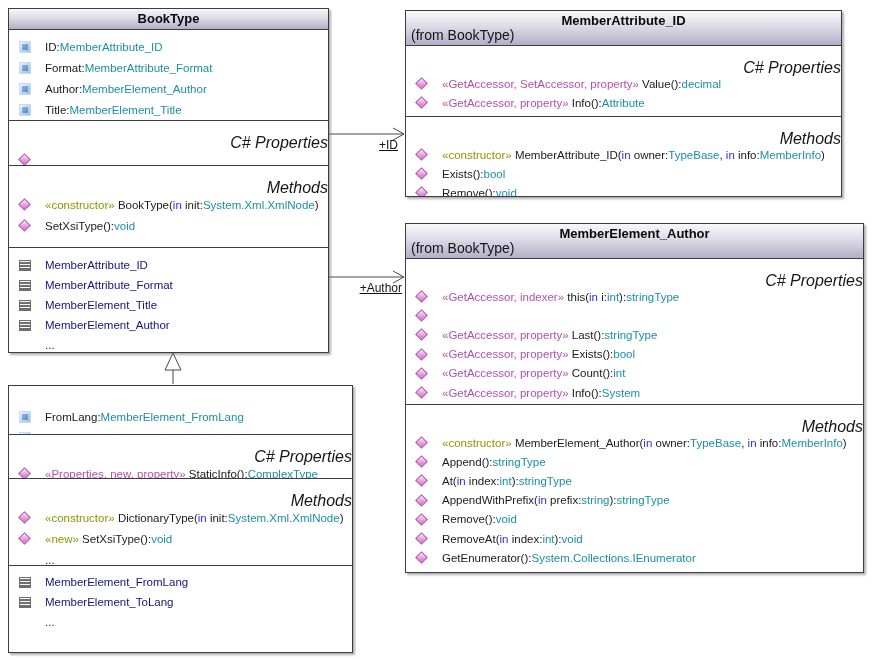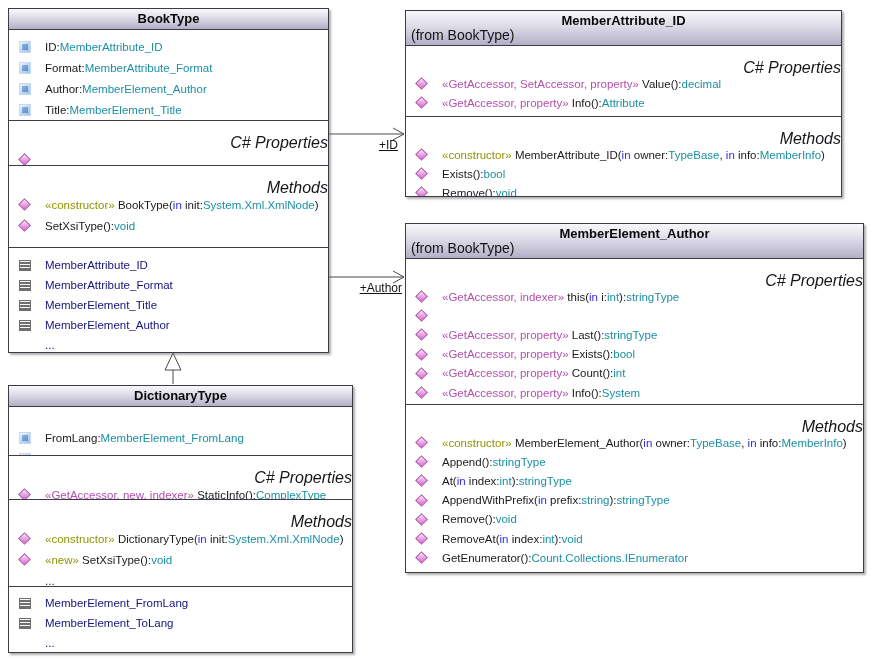--- a/index.html
+++ b/index.html
@@ -245,50 +245,47 @@
           <div class="mrow">
             <span class="icon icon-diamond"></span>
             <span class="txt"><span class="seg-name">Remove():</span><span class="seg-type">void</span></span>
           </div>
           <div class="mrow">
             <span class="icon icon-diamond"></span>
             <span class="txt"><span class="seg-name">RemoveAt(</span><span class="seg-kw">in</span><span class="seg-name"> index:</span><span class="seg-type">int</span><span class="seg-name">):</span><span class="seg-type">void</span></span>
           </div>
           <div class="mrow">
             <span class="icon icon-diamond"></span>
-            <span class="txt"><span class="seg-name">GetEnumerator():</span><span class="seg-type">Count.Collections.IEnumerator</span></span>
+            <span class="txt"><span class="seg-name">GetEnumerator():</span><span class="seg-type">System.Collections.IEnumerator</span></span>
           </div>
         </div>
       </div>
   </div>
 
   <div class="uml-class" id="cls-dictionary">
-    <div class="uml-header">
-      <div class="uml-title">DictionaryType</div>
-    </div>
     <div class="compartments">
         <div class="cmp">
           <div class="mrow">
             <span class="icon icon-attr">
               <span class="icon-attr-inner"></span>
             </span>
             <span class="txt"><span class="seg-name">FromLang:</span><span class="seg-type">MemberElement_FromLang</span></span>
           </div>
           <div class="mrow">
             <span class="icon icon-attr">
               <span class="icon-attr-inner"></span>
             </span>
             <span class="txt"><span class="seg-name">ToLang:</span><span class="seg-type">MemberElement_ToLang</span></span>
           </div>
         </div>
         <div class="cmp">
           <div class="sec-label">C# Properties</div>
           <div class="mrow">
             <span class="icon icon-diamond"></span>
-            <span class="txt"><span class="seg-stereo useg">«GetAccessor, new, indexer» </span><span class="seg-name useg">StaticInfo():</span><span class="seg-type useg">ComplexType</span></span>
+            <span class="txt"><span class="seg-stereo useg">«Properties, new, property» </span><span class="seg-name useg">StaticInfo():</span><span class="seg-type useg">ComplexType</span></span>
           </div>
         </div>
         <div class="cmp">
           <div class="sec-label">Methods</div>
           <div class="mrow">
             <span class="icon icon-diamond"></span>
             <span class="txt"><span class="seg-ctor">«constructor» </span><span class="seg-name">DictionaryType(</span><span class="seg-kw">in</span><span class="seg-name"> init:</span><span class="seg-type">System.Xml.XmlNode</span><span class="seg-name">)</span></span>
           </div>
           <div class="mrow">
             <span class="icon icon-diamond"></span>

